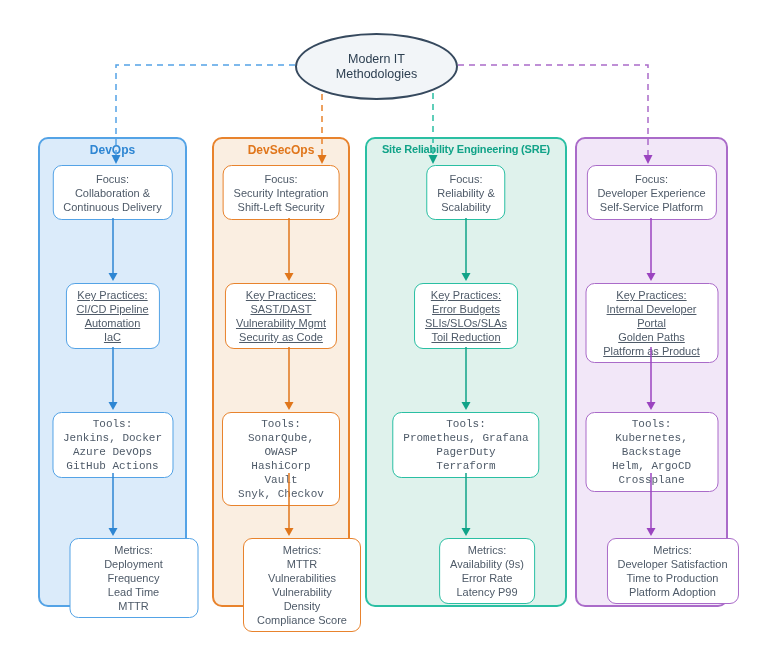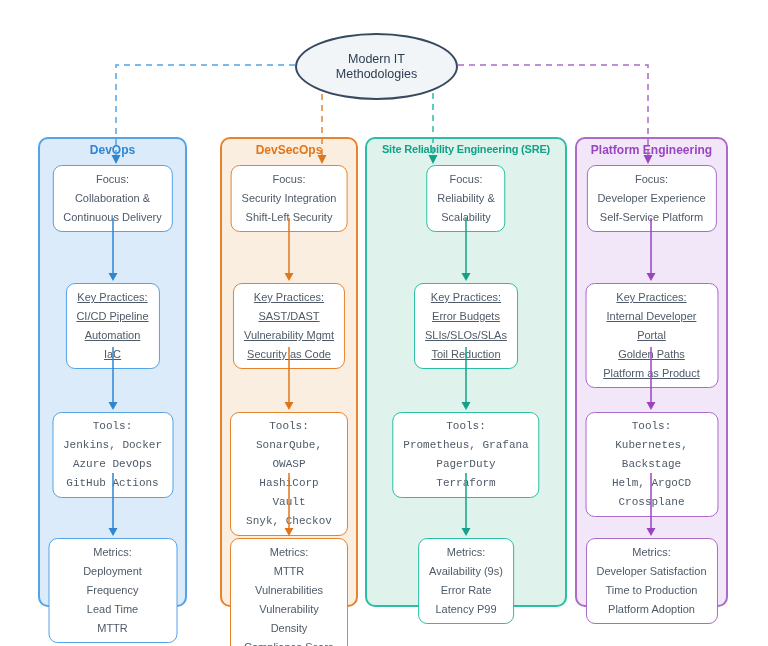--- a/index.html
+++ b/index.html
@@ -23,27 +23,27 @@
   .col-title{
     position:absolute;top:4px;left:0;right:0;text-align:center;
     font-weight:bold;font-size:12px;color:var(--title);white-space:nowrap;
   }
   .col-sre .col-title{font-size:11px;letter-spacing:-0.2px;}
   .node{
     position:absolute;left:50%;transform:translateX(-50%);
     width:max-content;max-width:calc(100% - 16px);
     background:#ffffff;border:1.5px solid var(--accent);border-radius:9px;
     display:flex;align-items:center;justify-content:center;text-align:center;
-    white-space:pre-line;font-size:11px;line-height:19px;color:#4E5A68;
+    white-space:pre-line;font-size:11px;line-height:14px;color:#4E5A68;
     padding:4px 10px;box-sizing:border-box;
   }
   .row-focus{top:26px;min-height:55px;}
   .row-key{top:144px;min-height:66px;text-decoration:underline;}
   .row-tools{top:273px;min-height:63px;font-family:Liberation Mono, monospace;}
-  .row-metrics{top:399px;min-height:64px;}
+  .row-metrics{top:399px;min-height:64px;margin-left:21px;}
   .dash{stroke-dasharray:6 5;stroke-width:1.5;fill:none;}
   .solid{stroke-width:1.5;fill:none;}
 </style>
 </head>
 <body>
 
 <div class="canvas">
 
   <svg class="connectors" width="768" height="646" viewBox="0 0 768 646">
 
@@ -101,21 +101,21 @@
     <div class="node row-tools">Tools:
 Jenkins, Docker
 Azure DevOps
 GitHub Actions</div>
     <div class="node row-metrics">Metrics:
 Deployment Frequency
 Lead Time
 MTTR</div>
   </div>
 
-  <div class="column col-devsecops" style="left: 220px; width: 138px; --accent: #E8832D; --bg: #FAEEE1; --title: #E0761B;">
+  <div class="column col-devsecops" style="left: 212px; width: 138px; --accent: #E8832D; --bg: #FAEEE1; --title: #E0761B;">
     <div class="col-title">DevSecOps</div>
     <div class="node row-focus">Focus:
 Security Integration
 Shift-Left Security</div>
     <div class="node row-key">Key Practices:
 SAST/DAST
 Vulnerability Mgmt
 Security as Code</div>
     <div class="node row-tools">Tools:
 SonarQube, OWASP
@@ -140,21 +140,20 @@
 Prometheus, Grafana
 PagerDuty
 Terraform</div>
     <div class="node row-metrics">Metrics:
 Availability (9s)
 Error Rate
 Latency P99</div>
   </div>
 
   <div class="column col-platform" style="left: 575px; width: 153px; --accent: #AA6BC9; --bg: #F2E7F8; --title: #9B44C0;">
-    <div class="col-title">Platform Engineering</div>
     <div class="node row-focus">Focus:
 Developer Experience
 Self-Service Platform</div>
     <div class="node row-key">Key Practices:
 Internal Developer Portal
 Golden Paths
 Platform as Product</div>
     <div class="node row-tools">Tools:
 Kubernetes, Backstage
 Helm, ArgoCD

